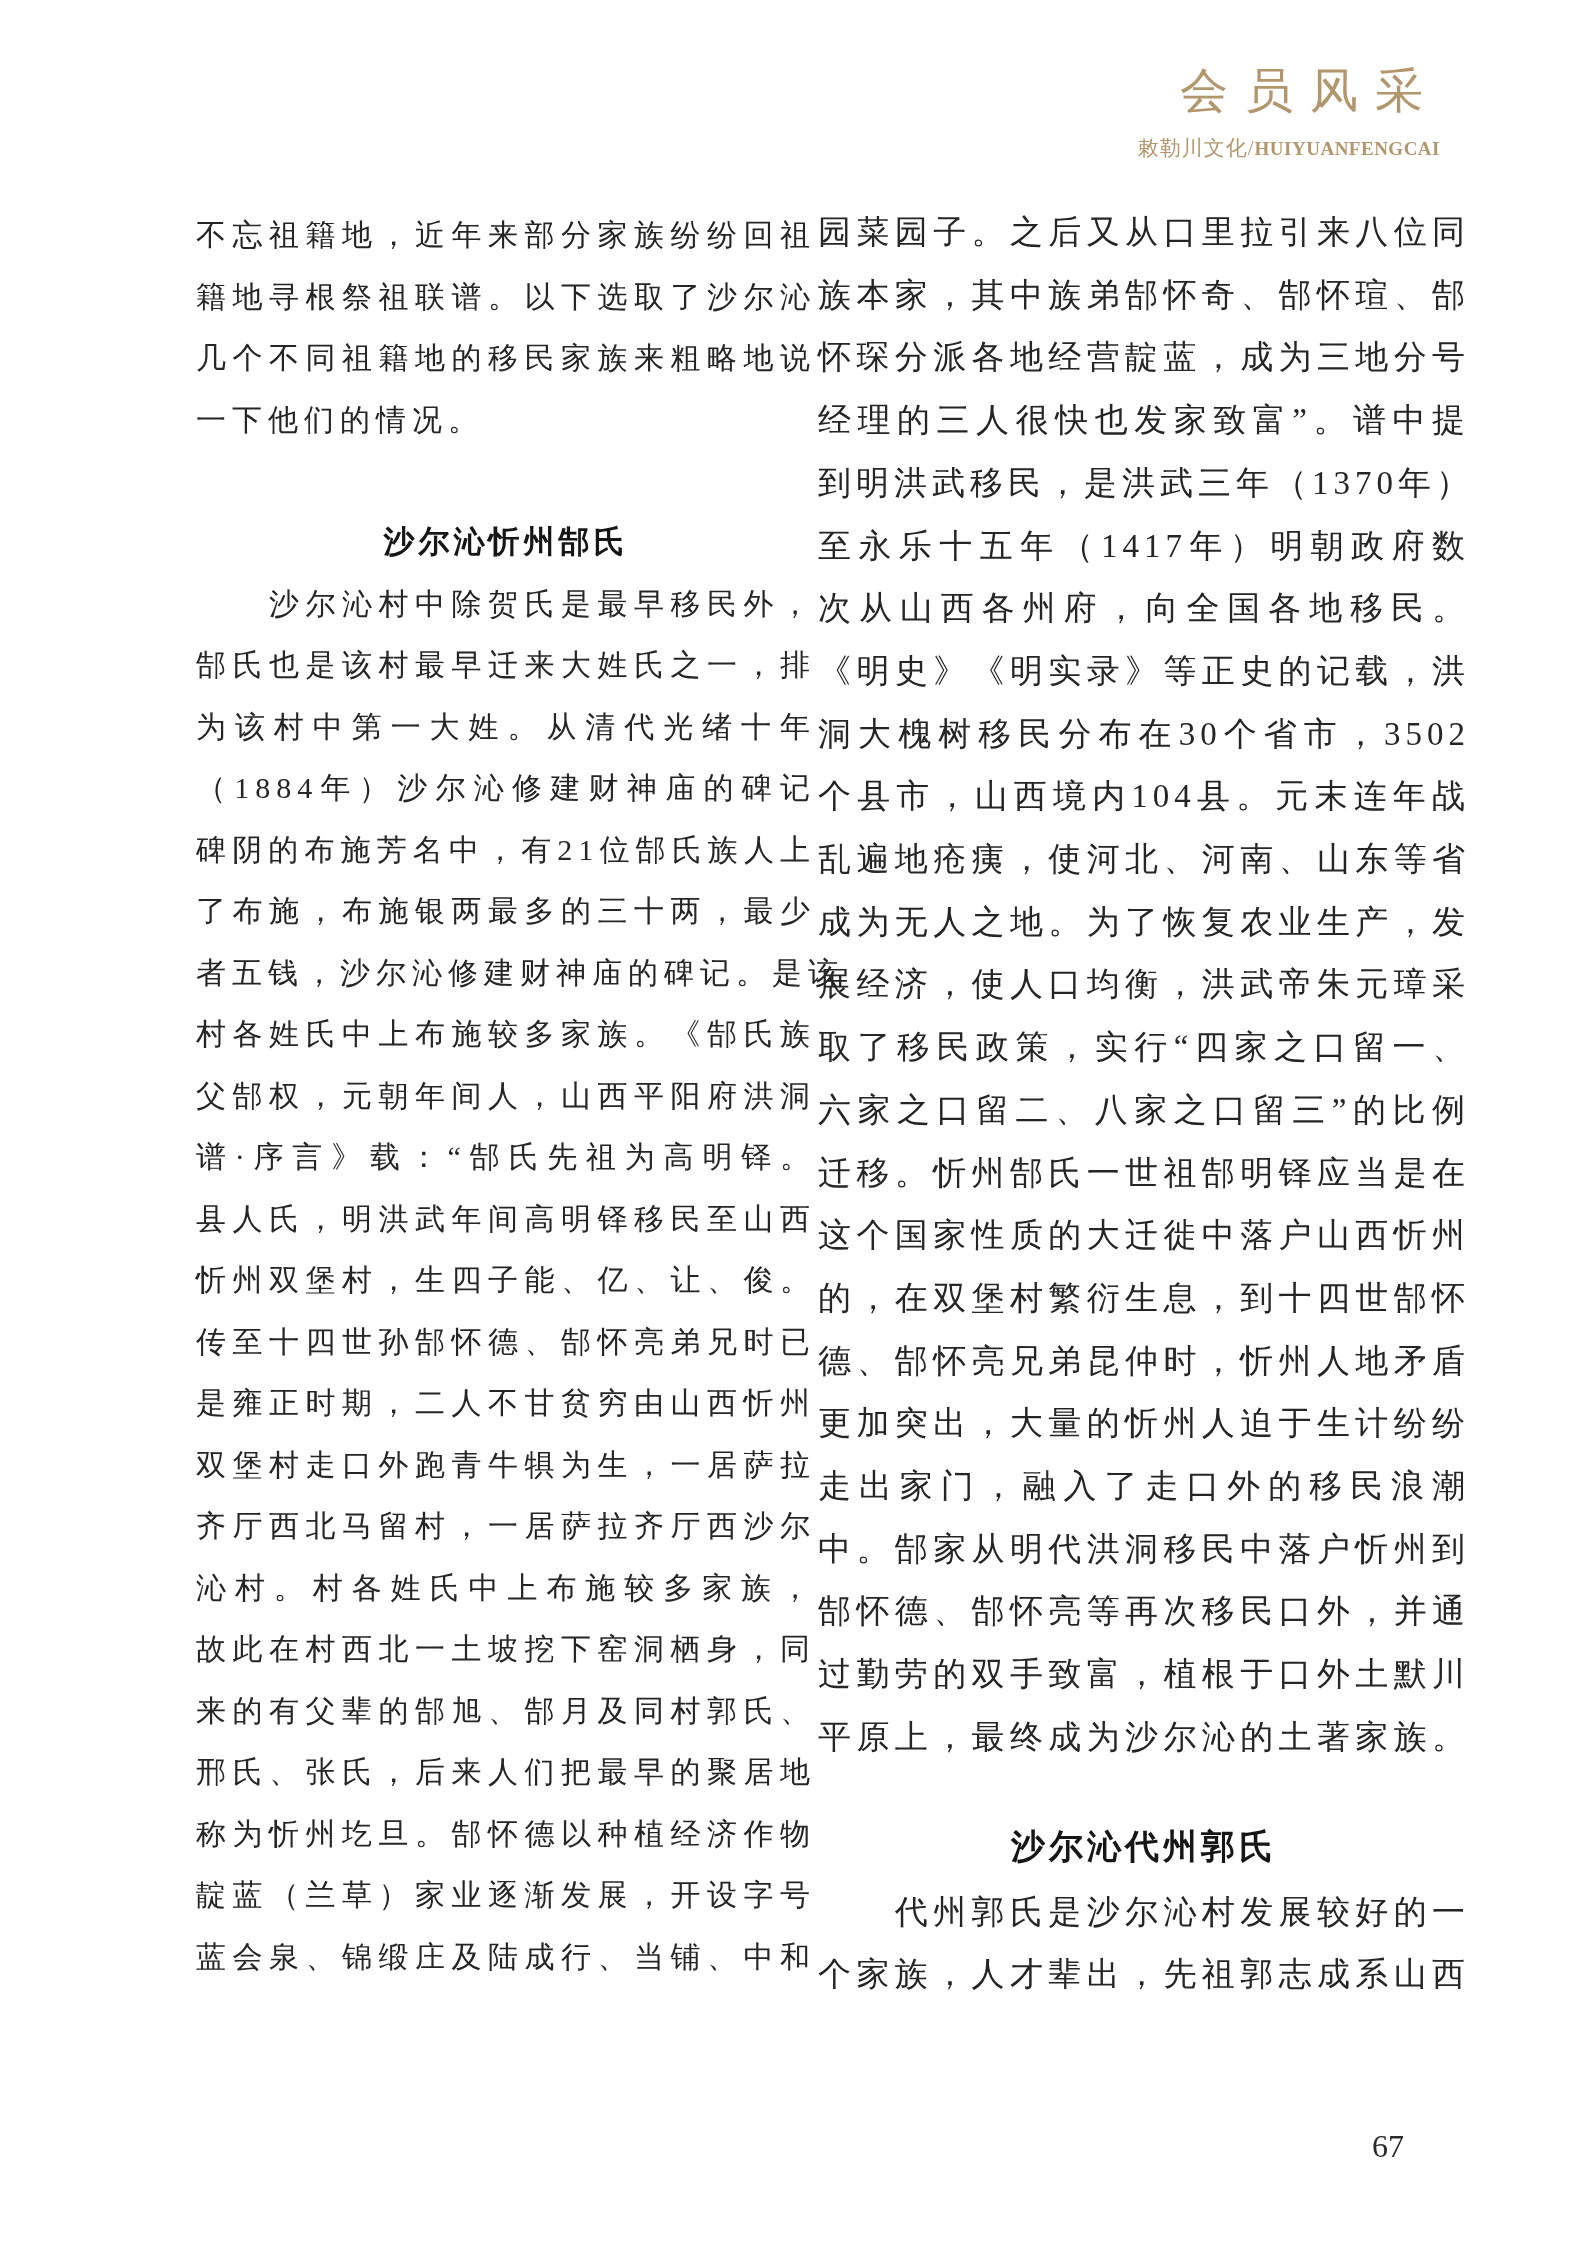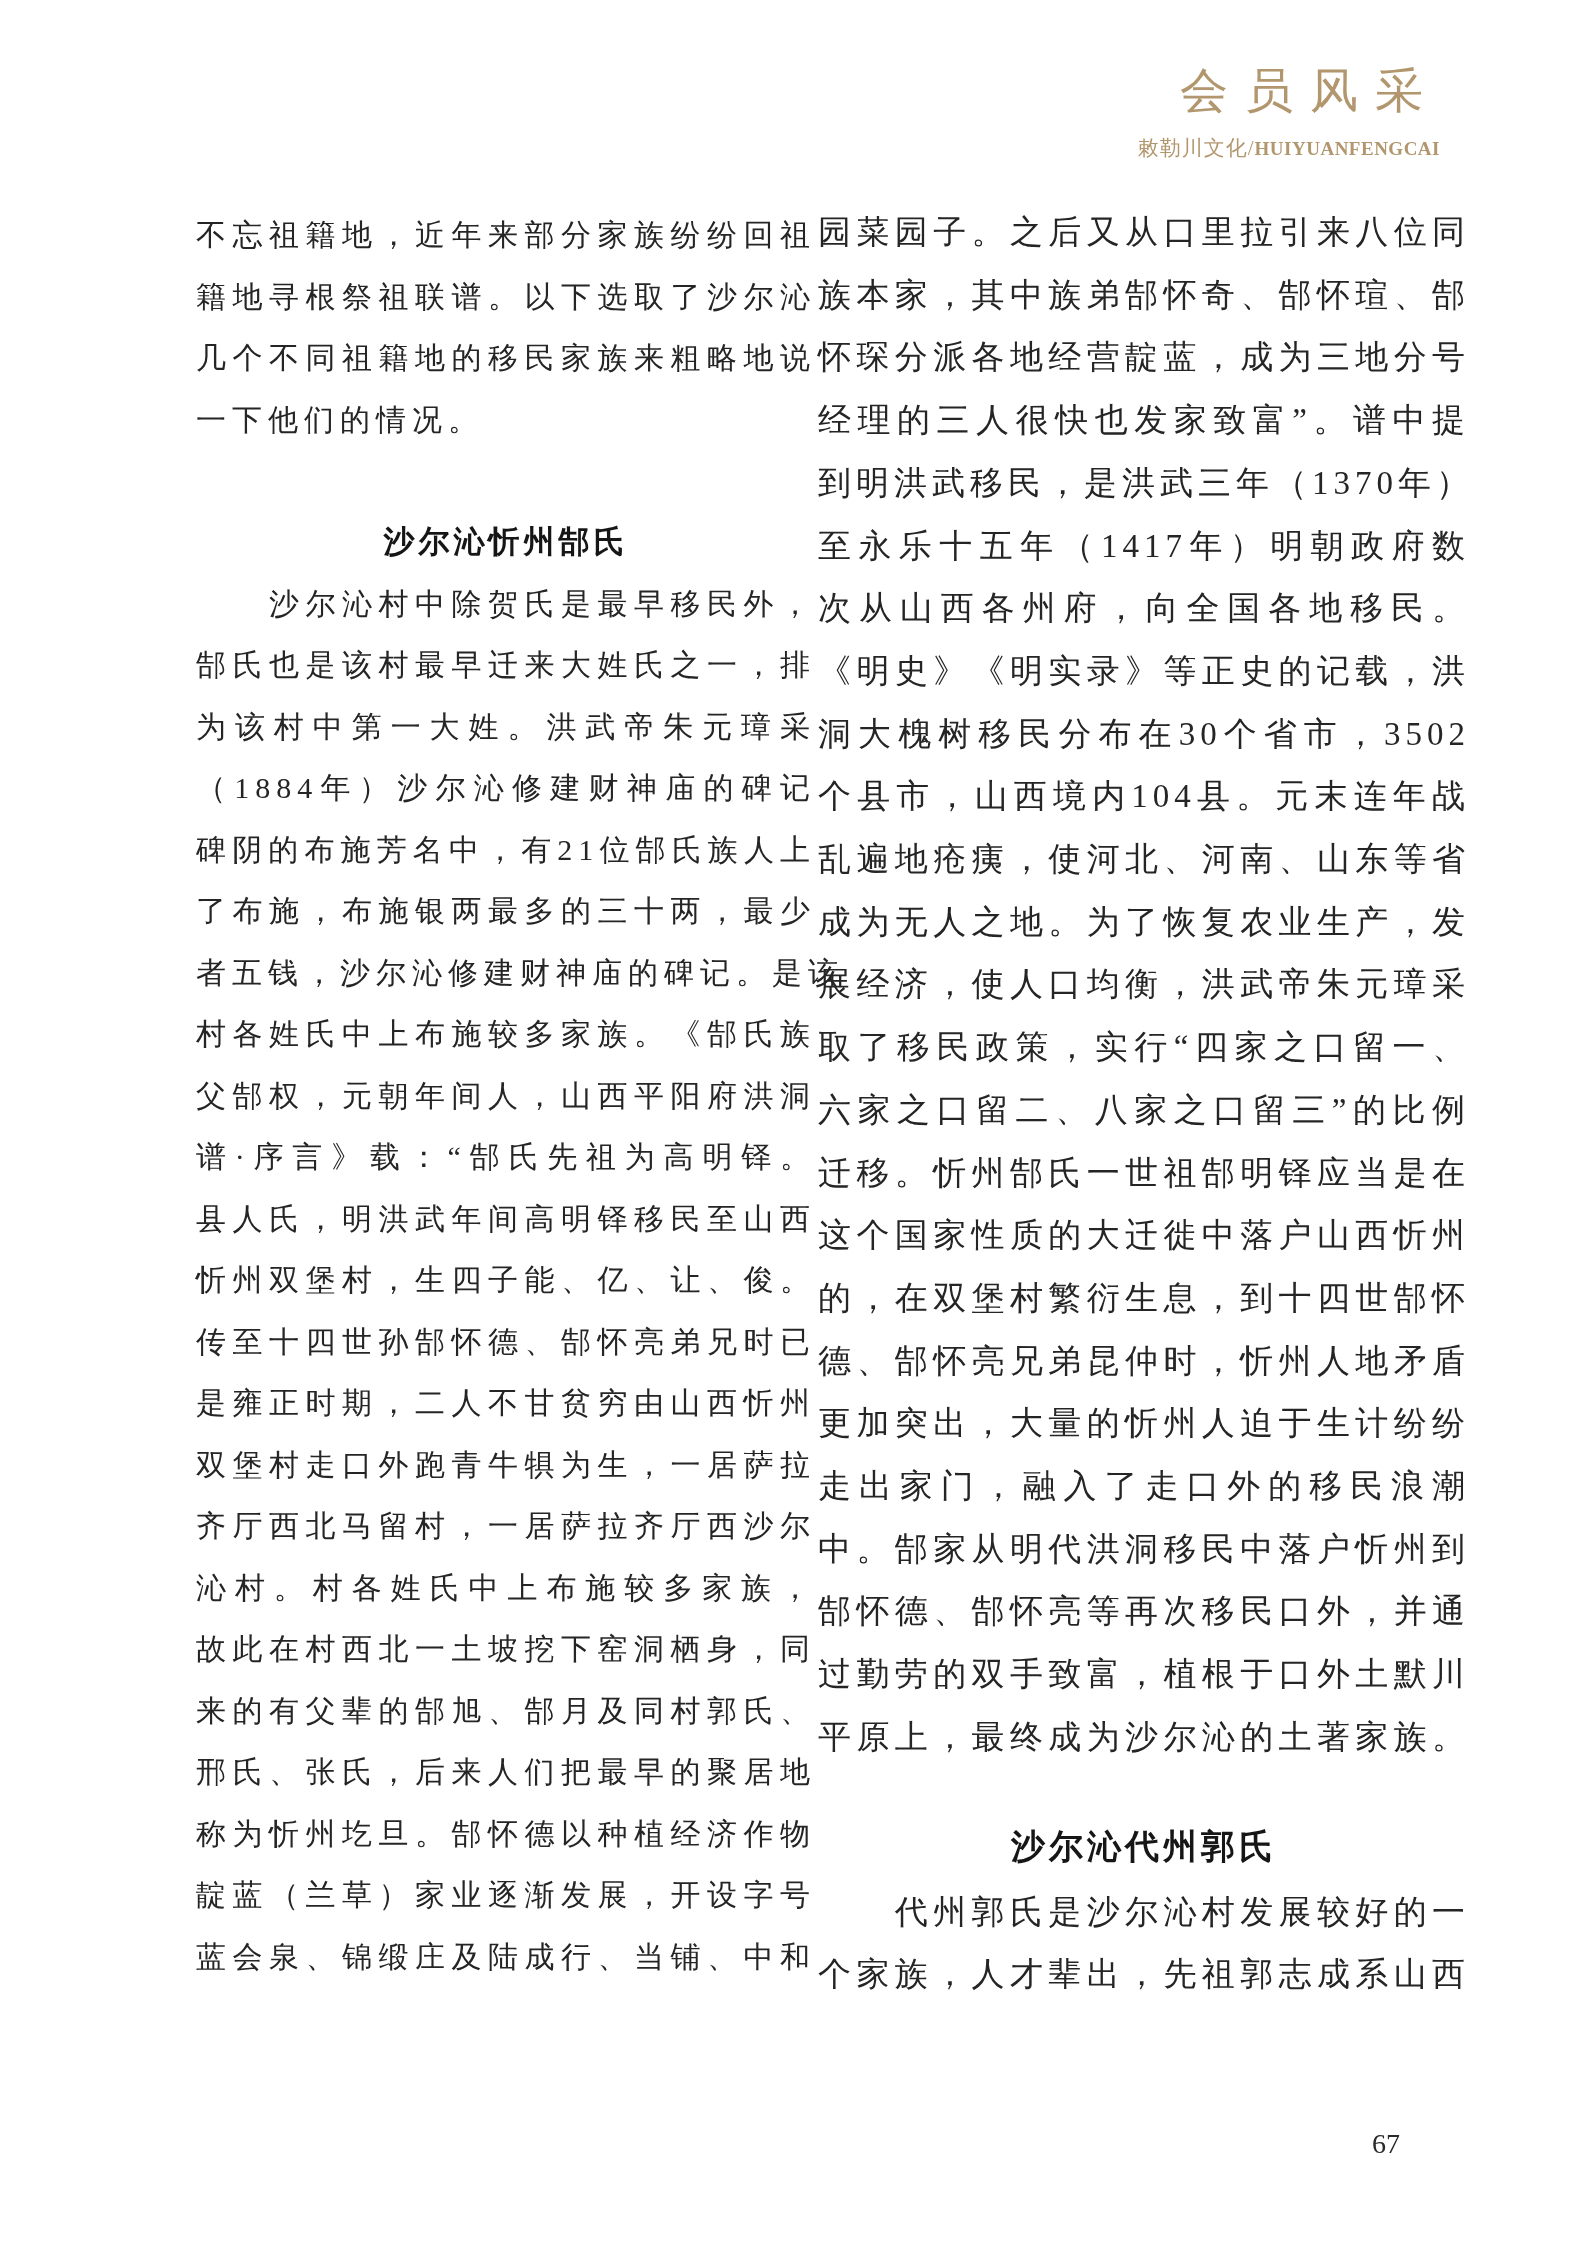--- a/index.html
+++ b/index.html
@@ -75,21 +75,21 @@
   .col-right .section-heading{
     font-size:34px;
     margin-top:46px;
     line-height:62px;
     margin-bottom:4px;
   }
   
   .page-number{
     position:absolute;
     left:1372px;top:2128px;
-    font-size:28px;
+    font-size:32px;
     color:#2a2a2a;
     font-family:"Liberation Serif","DejaVu Serif",serif;
   }
 </style>
 </head>
 <body>
 
 <div class="page">
 
   <div class="header">
@@ -101,21 +101,21 @@
     <div>
         <div class="tline">不忘祖籍地，近年来部分家族纷纷回祖</div>
         <div class="tline">籍地寻根祭祖联谱。以下选取了沙尔沁</div>
         <div class="tline">几个不同祖籍地的移民家族来粗略地说</div>
         <div class="tline tline-end">一下他们的情况。</div>
       </div>
     <div class="section-heading">沙尔沁忻州郜氏</div>
     <div>
         <div class="tline">　　沙尔沁村中除贺氏是最早移民外，</div>
         <div class="tline">郜氏也是该村最早迁来大姓氏之一，排</div>
-        <div class="tline">为该村中第一大姓。洪武帝朱元璋采</div>
+        <div class="tline">为该村中第一大姓。从清代光绪十年</div>
         <div class="tline">（1884年）沙尔沁修建财神庙的碑记</div>
         <div class="tline">碑阴的布施芳名中，有21位郜氏族人上</div>
         <div class="tline">了布施，布施银两最多的三十两，最少</div>
         <div class="tline">者五钱，沙尔沁修建财神庙的碑记。是该</div>
         <div class="tline">村各姓氏中上布施较多家族。《郜氏族</div>
         <div class="tline">父郜权，元朝年间人，山西平阳府洪洞</div>
         <div class="tline">谱·序言》载：“郜氏先祖为高明铎。</div>
         <div class="tline">县人氏，明洪武年间高明铎移民至山西</div>
         <div class="tline">忻州双堡村，生四子能、亿、让、俊。</div>
         <div class="tline">传至十四世孙郜怀德、郜怀亮弟兄时已</div>

